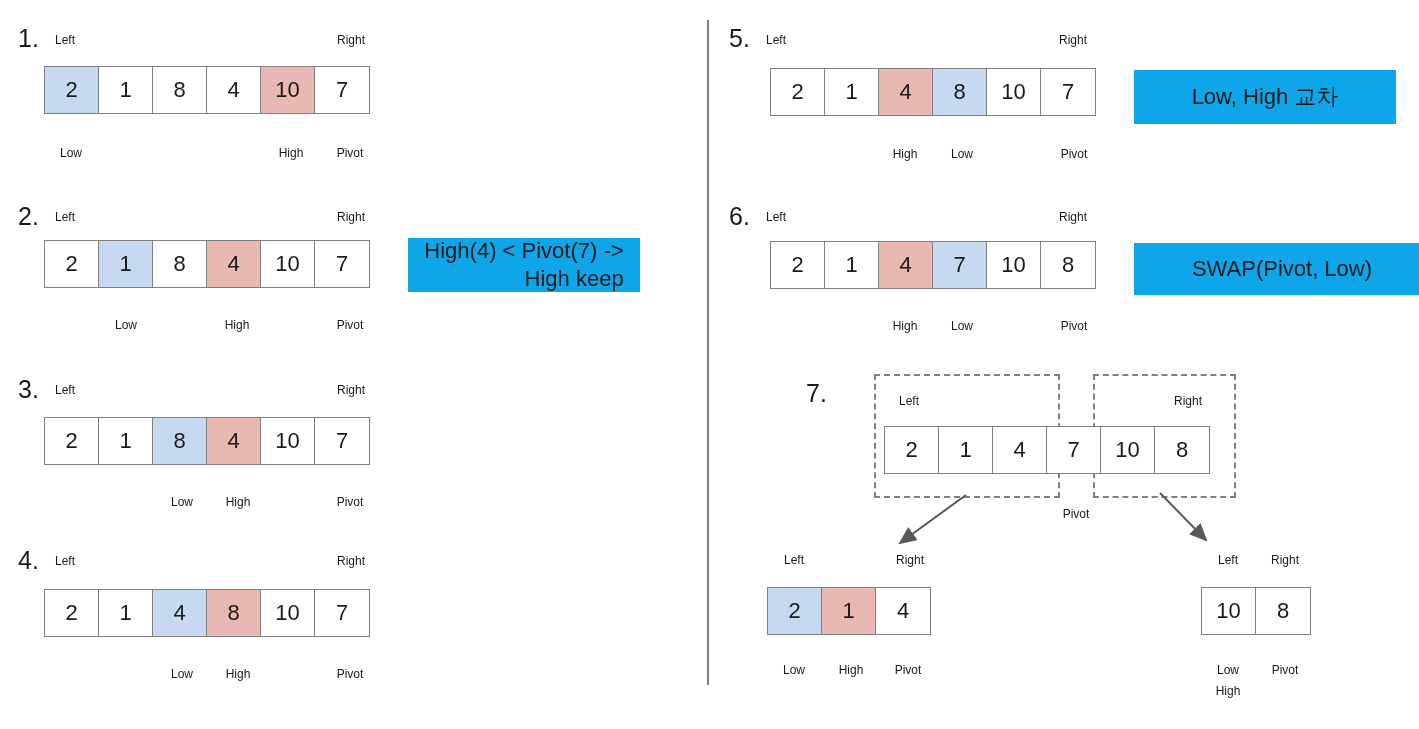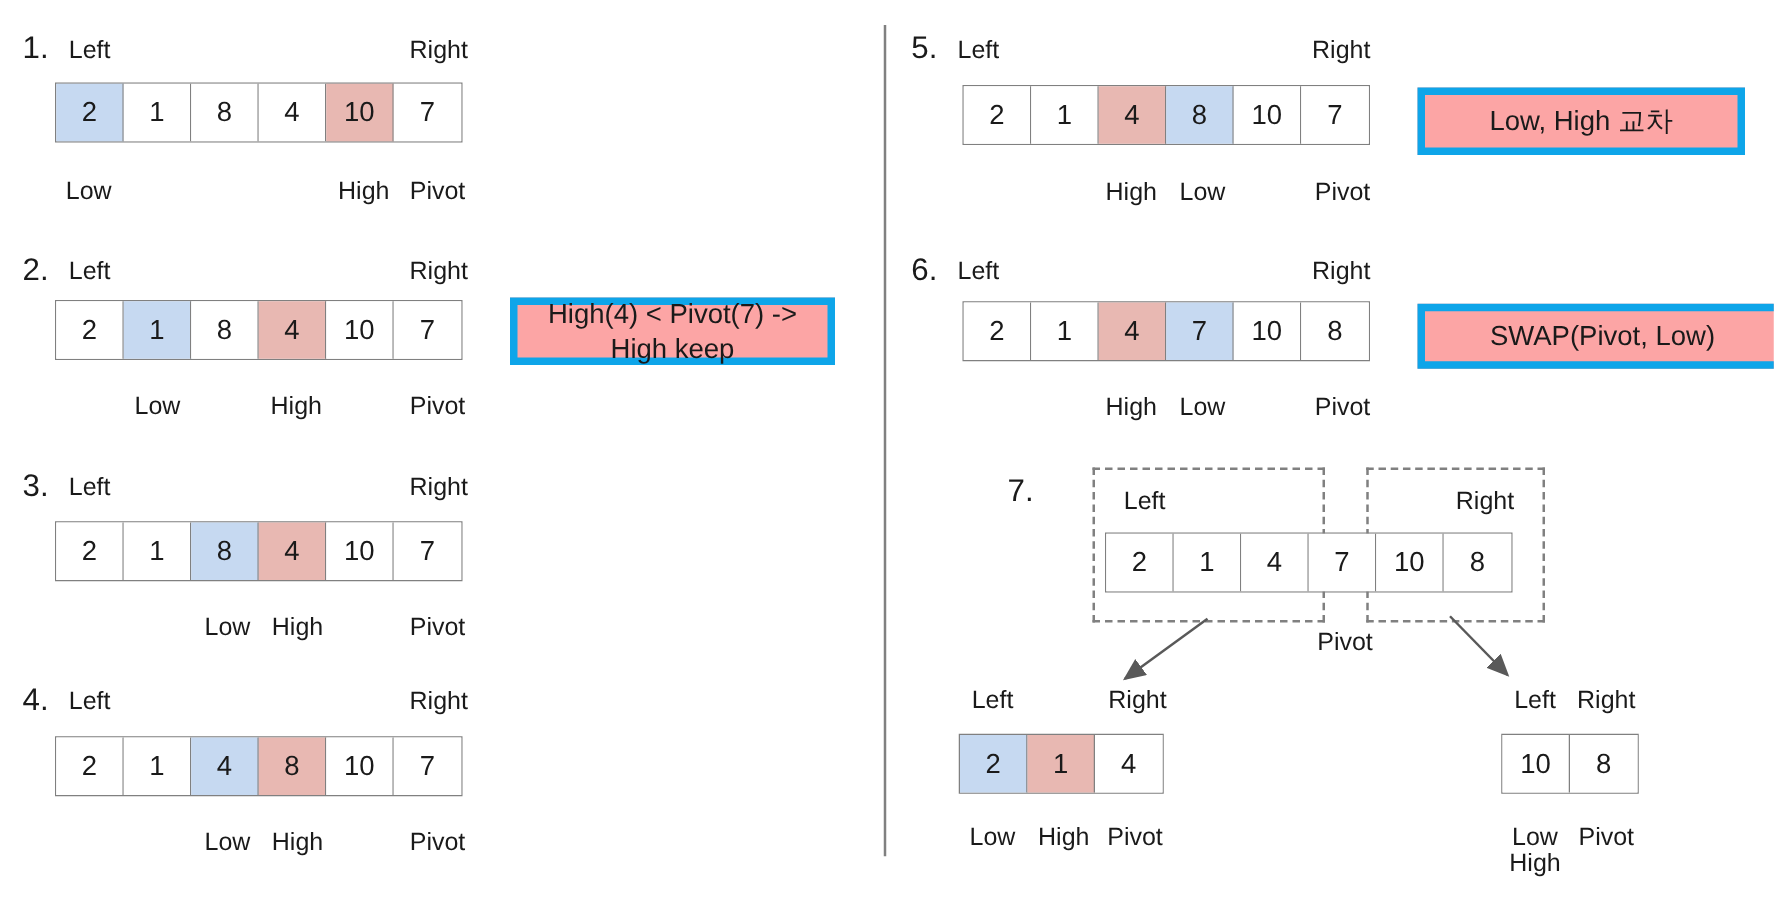--- a/index.html
+++ b/index.html
@@ -56,35 +56,35 @@
     color: #1a1a1a;
     background: #ffffff;
   }
   .cell:last-child { border-right: none; }
   .cell.blue { background: #c6d9f1; }
   .cell.pink { background: #e8b8b2; }
 
   
   .lbl {
     position: absolute;
-    font-size: 20px;
+    font-size: 12px;
     line-height: 21px;
     color: #1a1a1a;
     white-space: nowrap;
     text-align: center;
     transform: translateX(-50%);
   }
   .lbl.left-anchor { transform: none; }
 
   
   .note {
     position: absolute;
-    border: 6px solid #0ea5e9;
+    border: 4px solid #0ea5e9;
     box-sizing: border-box;
-    background: #fca5a5;
+    background: #0ea5e9;
     display: flex;
     align-items: center;
     justify-content: center;
     text-align: center;
     font-size: 22px;
     line-height: 28px;
     color: #1a1a1a;
     padding: 2px 6px;
     white-space: pre-line;
   }
@@ -132,21 +132,21 @@
     <div class="cell">2</div>
     <div class="cell blue">1</div>
     <div class="cell">8</div>
     <div class="cell pink">4</div>
     <div class="cell">10</div>
     <div class="cell">7</div>
   </div>
   <div class="lbl" style="left:126px; top:315px;">Low</div>
   <div class="lbl" style="left:237px; top:315px;">High</div>
   <div class="lbl" style="left:350px; top:315px;">Pivot</div>
-  <div class="note" style="left:408px; top:238px; width:260px; height:54px;">High(4) &lt; Pivot(7) -&gt;
+  <div class="note" style="left:408px; top:238px; width:232px; height:54px;text-align:right;">High(4) &lt; Pivot(7) -&gt;
 High keep</div>
 
   <div class="step-num" style="left:18px; top:377px;">3.</div>
   <div class="lbl left-anchor" style="left:55px; top:380px;">Left</div>
   <div class="lbl" style="left:351px; top:380px;">Right</div>
   <div class="array" style="left:44px; top:417px;">
     <div class="cell">2</div>
     <div class="cell">1</div>
     <div class="cell blue">8</div>
     <div class="cell pink">4</div>

